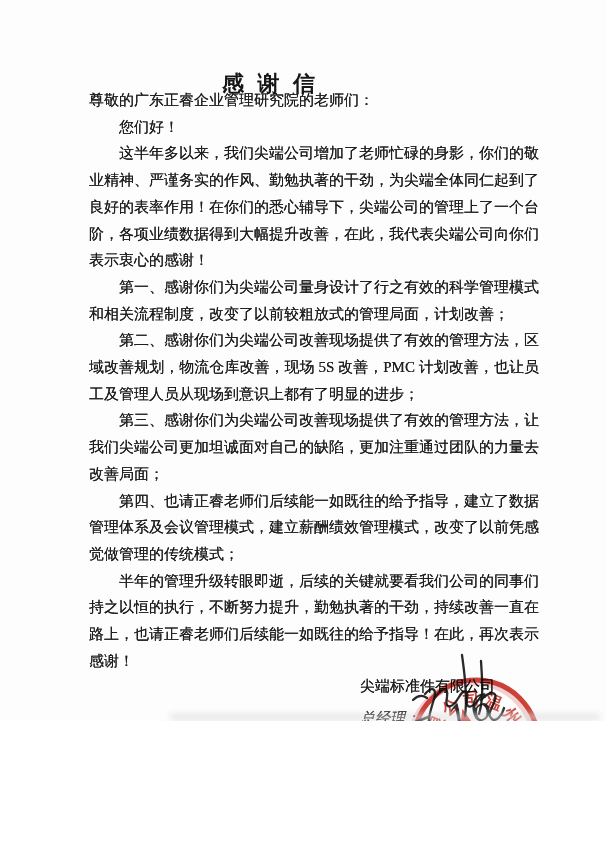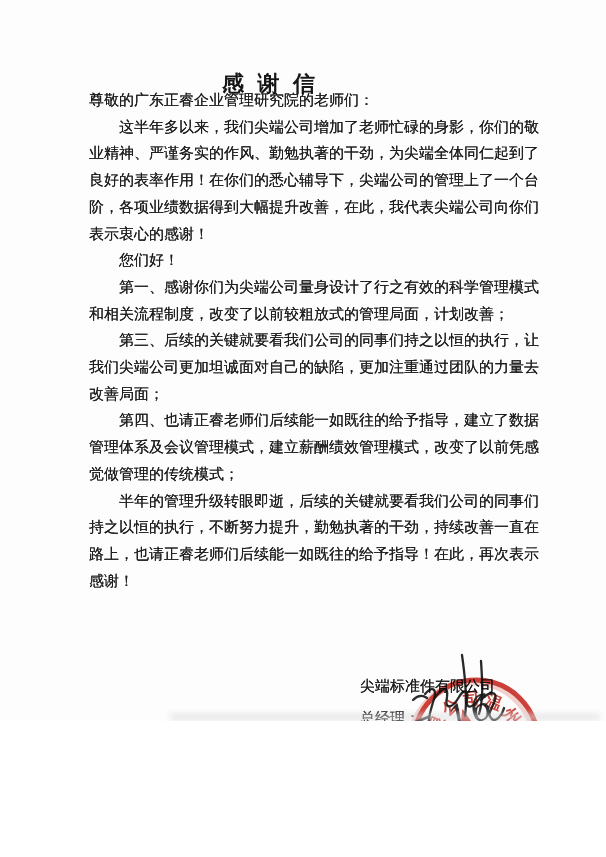--- a/index.html
+++ b/index.html
@@ -38,21 +38,21 @@
   .letter-body p{margin:0;padding:0;}
   .salutation{text-indent:0;}
   .para{text-indent:2em;}
   .signature-block{
     position:absolute;
     left:360px;top:677px;
     font-size:15px;
     text-shadow:0 0 0.4px currentColor;
   }
   .signature-company{white-space:nowrap;}
-  .signature-role{margin-top:13px;white-space:nowrap;}
+  .signature-role{margin-top:13px;white-space:nowrap;font-style:italic;}
   .sig-overlay{
     position:absolute;
     left:0;top:630px;
     width:606px;height:227px;
     mix-blend-mode:multiply;
     pointer-events:none;
   }
   .seal-ring-circle{fill:none;stroke:var(--seal-color);stroke-width:5;opacity:.92;}
   .seal-ring-smudge{fill:none;stroke:var(--seal-color);stroke-width:7;opacity:.22;}
   .seal-char{
@@ -83,25 +83,26 @@
 </style>
 </head>
 <body>
 
 <div class="page">
 
   <h1 class="letter-title">感 谢 信</h1>
 
   <div class="letter-body">
     <p class="salutation">尊敬的广东正睿企业管理研究院的老师们：</p>
-    <p class="para">这半年多以来，我们尖端公司增加了老师忙碌的身影，你们的敬业精神、严谨务实的作风、勤勉执著的干劲，为尖端全体同仁起到了良好的表率作用！在你们的悉心辅导下，尖端公司的管理上了一个台阶，各项业绩数据得到大幅提升改善，在此，我代表尖端公司向你们表示衷心的感谢！</p>
+    <p class="para">您们好！</p>
 
-  <p class="para">您们好！</p>
+  <p class="para">这半年多以来，我们尖端公司增加了老师忙碌的身影，你们的敬业精神、严谨务实的作风、勤勉执著的干劲，为尖端全体同仁起到了良好的表率作用！在你们的悉心辅导下，尖端公司的管理上了一个台阶，各项业绩数据得到大幅提升改善，在此，我代表尖端公司向你们表示衷心的感谢！</p>
       <p class="para">第一、感谢你们为尖端公司量身设计了行之有效的科学管理模式和相关流程制度，改变了以前较粗放式的管理局面，计划改善；</p>
-      <p class="para">第三、后续的关键就要看我们公司的同事们持之以恒的执行，让我们尖端公司更加坦诚面对自己的缺陷，更加注重通过团队的力量去改善局面；</p>
+      <p class="para">第二、感谢你们为尖端公司改善现场提供了有效的管理方法，区域改善规划，物流仓库改善，现场 5S 改善，PMC 计划改善，也让员工及管理人员从现场到意识上都有了明显的进步；</p>
+      <p class="para">第三、感谢你们为尖端公司改善现场提供了有效的管理方法，让我们尖端公司更加坦诚面对自己的缺陷，更加注重通过团队的力量去改善局面；</p>
       <p class="para">第四、也请正睿老师们后续能一如既往的给予指导，建立了数据管理体系及会议管理模式，建立薪酬绩效管理模式，改变了以前凭感觉做管理的传统模式；</p>
       <p class="para">半年的管理升级转眼即逝，后续的关键就要看我们公司的同事们持之以恒的执行，不断努力提升，勤勉执著的干劲，持续改善一直在路上，也请正睿老师们后续能一如既往的给予指导！在此，再次表示感谢！</p>
     </div>
 
   <div class="signature-block">
     <div class="signature-company">尖端标准件有限公司</div>
     <div class="signature-role">总经理：</div>
   </div>
 
   <svg class="sig-overlay" viewBox="0 630 606 227" xmlns="http://www.w3.org/2000/svg">

